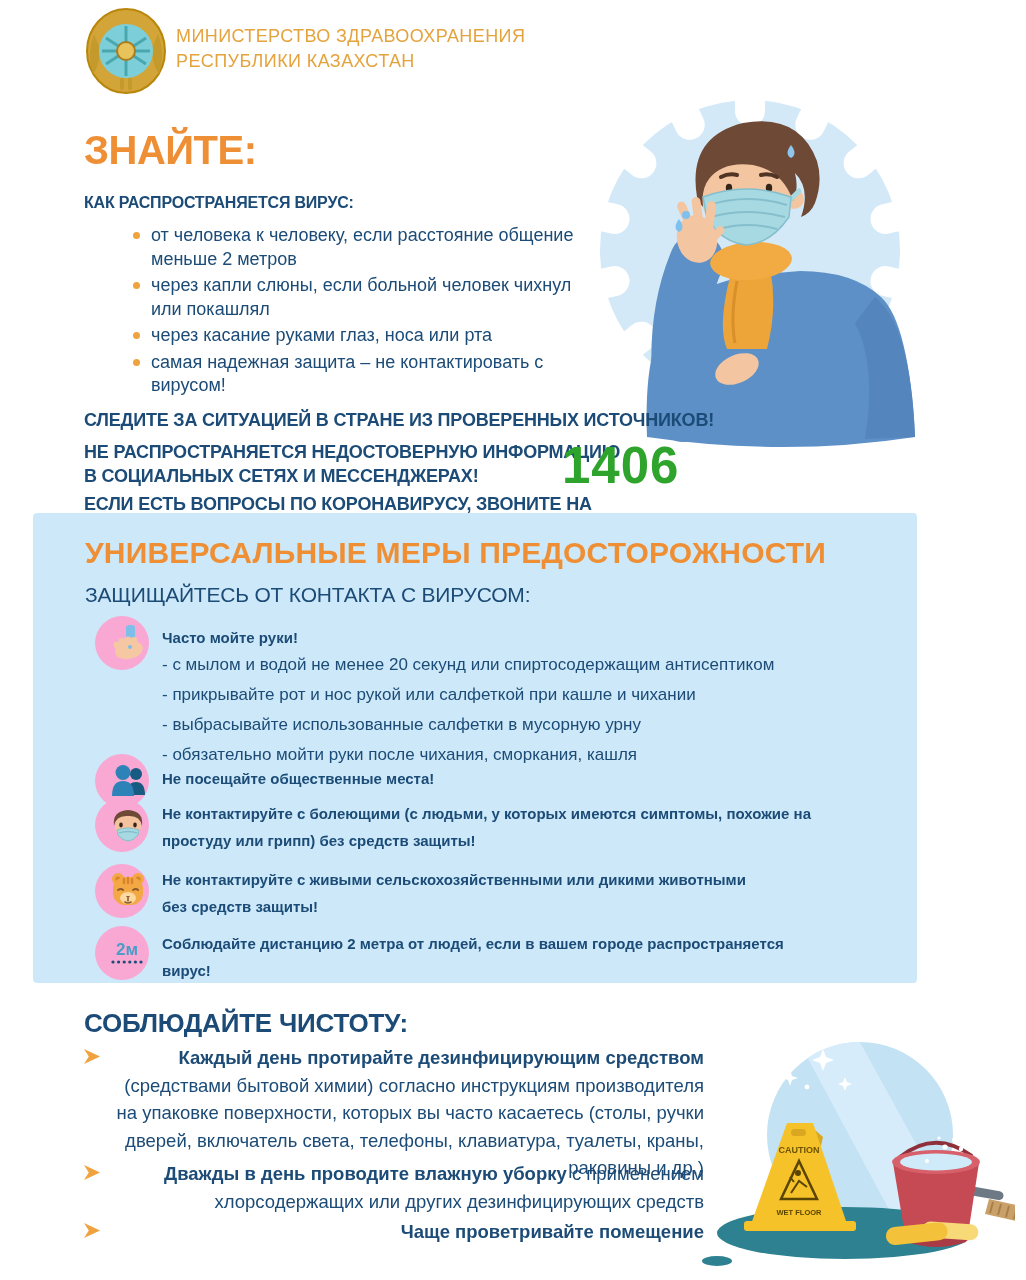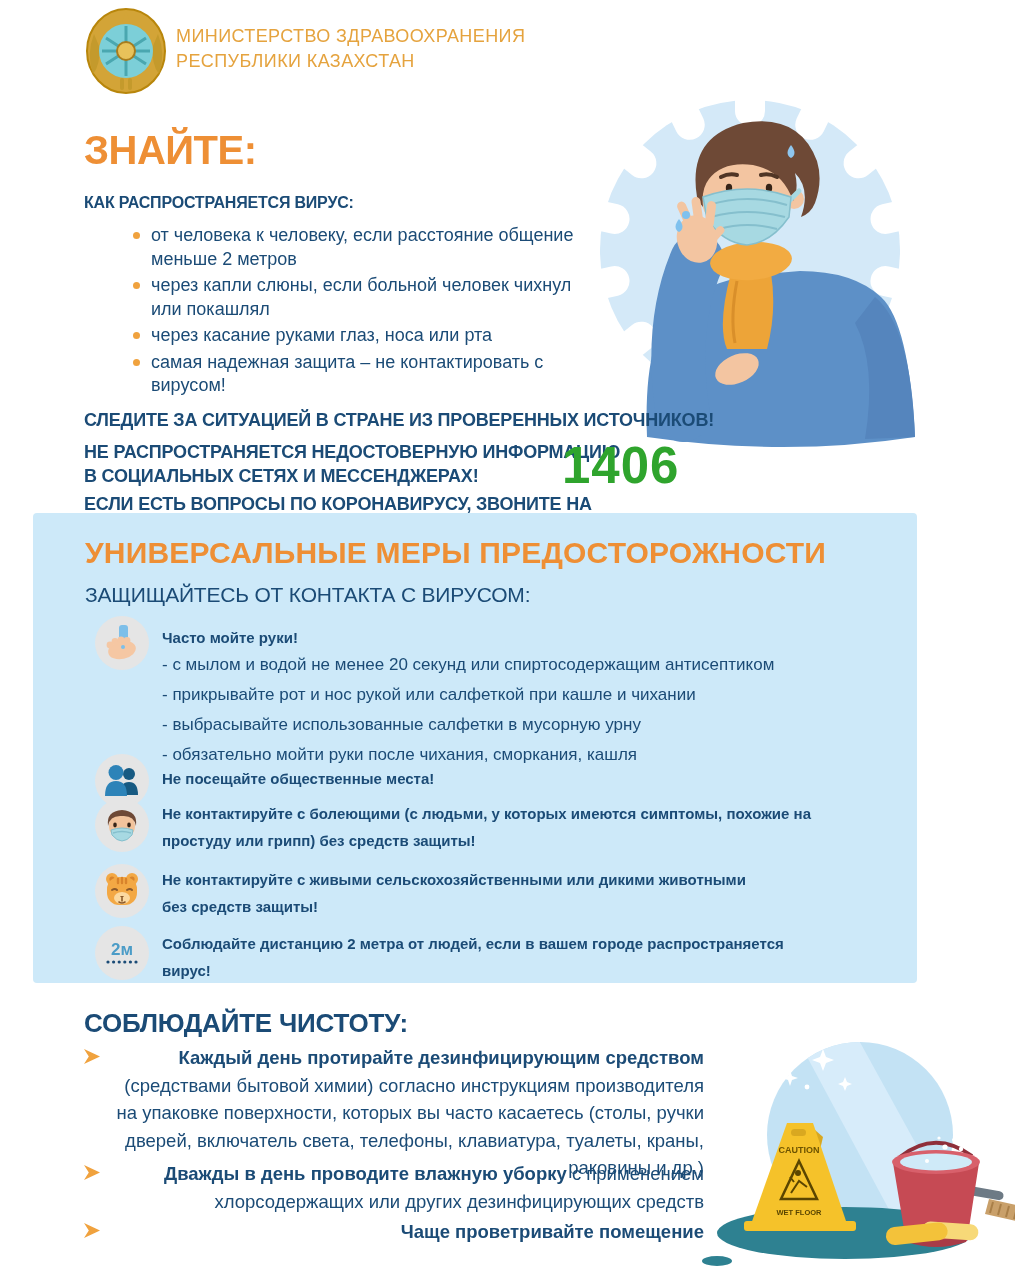--- a/index.html
+++ b/index.html
@@ -26,21 +26,21 @@
   .spread-list li::before{content:"";position:absolute;left:5px;top:8px;width:7px;height:7px;border-radius:50%;background:var(--bullet);}
 
   .notice{left:84px;font-size:18px;font-weight:700;color:var(--navy);white-space:nowrap;letter-spacing:-.2px;margin-top:28px;}
   .hotline{left:562px;top:436px;font-size:51px;font-weight:800;color:var(--green);letter-spacing:1px;}
 
   
   .panel{left:33px;top:513px;width:884px;height:470px;background:var(--panel);border-radius:4px;}
   .panel-title{left:85px;top:536px;font-size:30px;font-weight:800;color:var(--orange);letter-spacing:.2px;white-space:nowrap;}
   .panel-sub{left:85px;top:583px;font-size:21px;font-weight:400;color:var(--navy);letter-spacing:-.2px;white-space:nowrap;}
 
-  .icon-circle{width:54px;height:54px;border-radius:50%;background:#e5e5e5;display:flex;align-items:center;justify-content:center;text-decoration:underline;}
+  .icon-circle{width:54px;height:54px;border-radius:50%;background:#f9a8d4;display:flex;align-items:center;justify-content:flex-end;text-decoration:underline;}
   .p-title{font-size:15px;font-weight:700;color:var(--navy);line-height:27px;}
   .p-details div{font-size:17px;line-height:30px;color:var(--navy);white-space:nowrap;}
 
   
   .clean-title{left:84px;top:1008px;font-size:26px;font-weight:800;color:var(--navy);letter-spacing:-.2px;}
   .c-item{left:84px;width:622px;text-align:right;}
   .c-item .dart{position:absolute;left:0;top:5px;width:16px;height:15px;background:var(--bullet);
     clip-path:polygon(0 0,100% 50%,0 100%,30% 50%);}
   .c-text{margin-left:28px;font-size:18.5px;line-height:27.5px;color:var(--navy);width:592px;}
   .c-text b{font-weight:700;}

